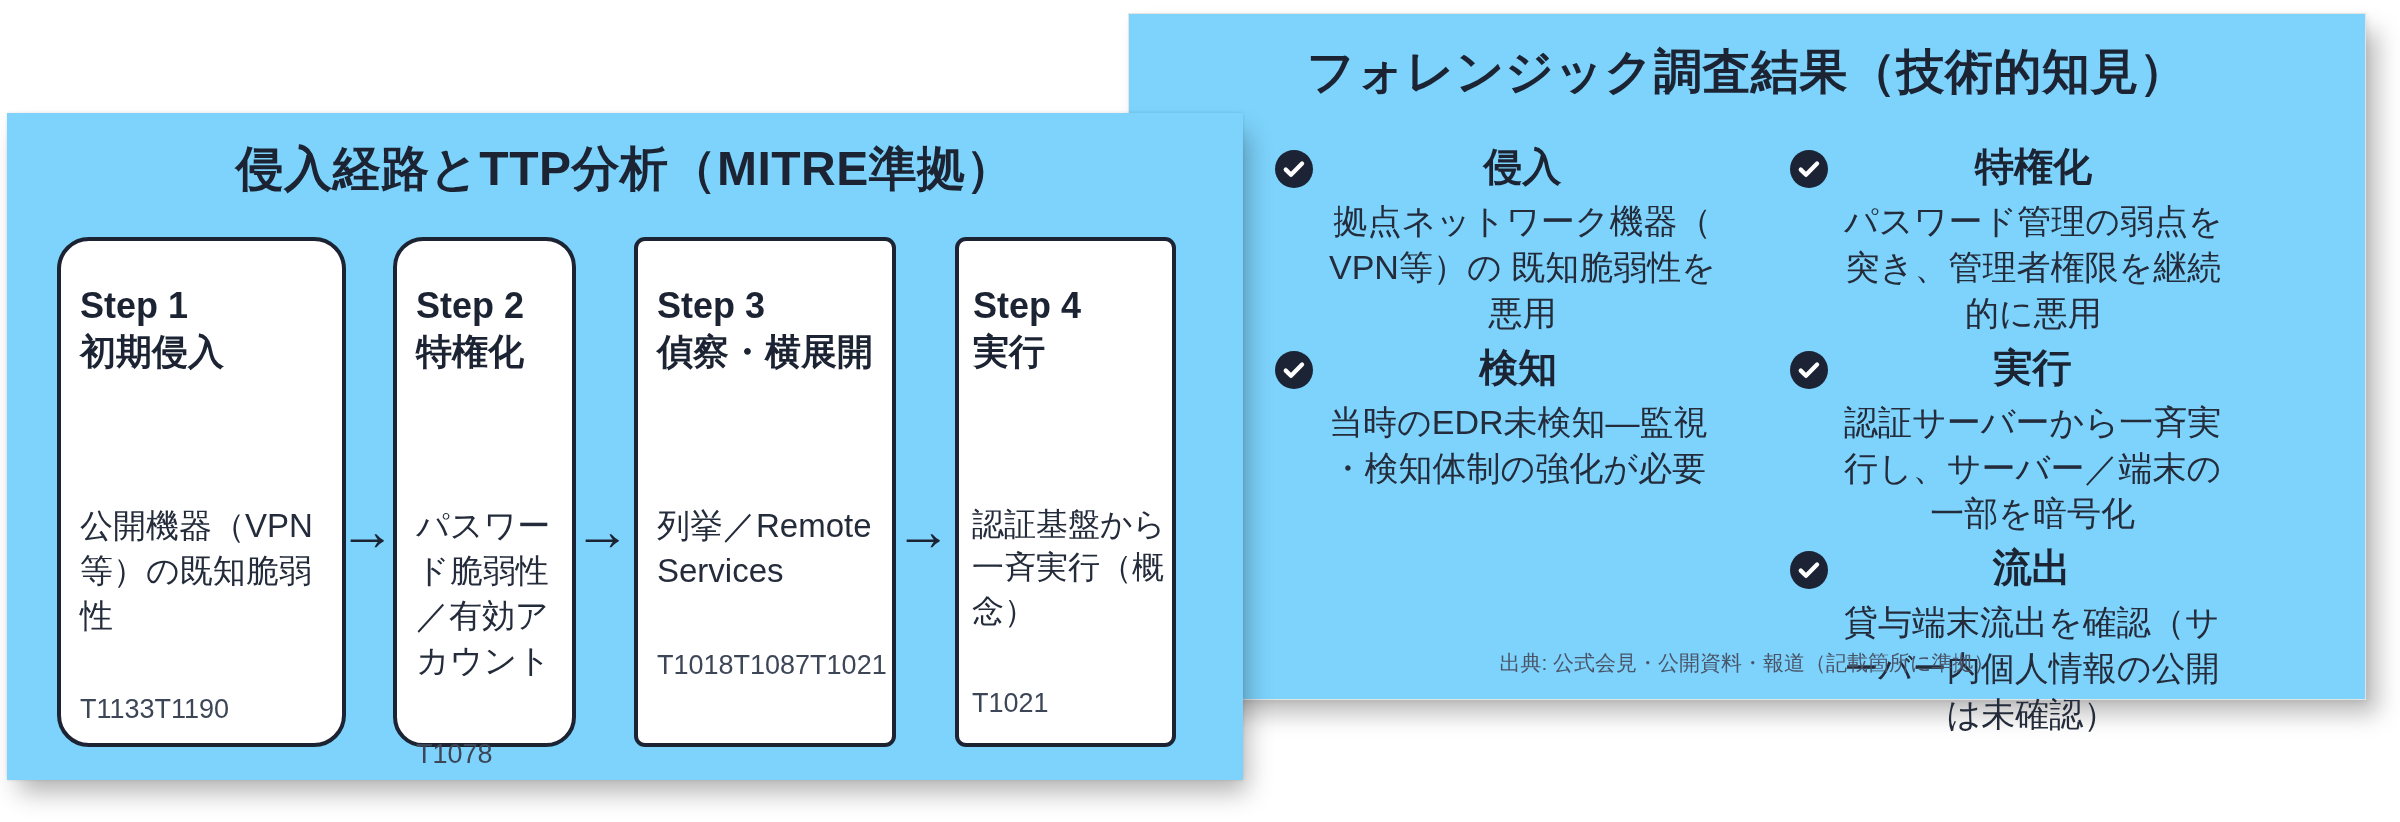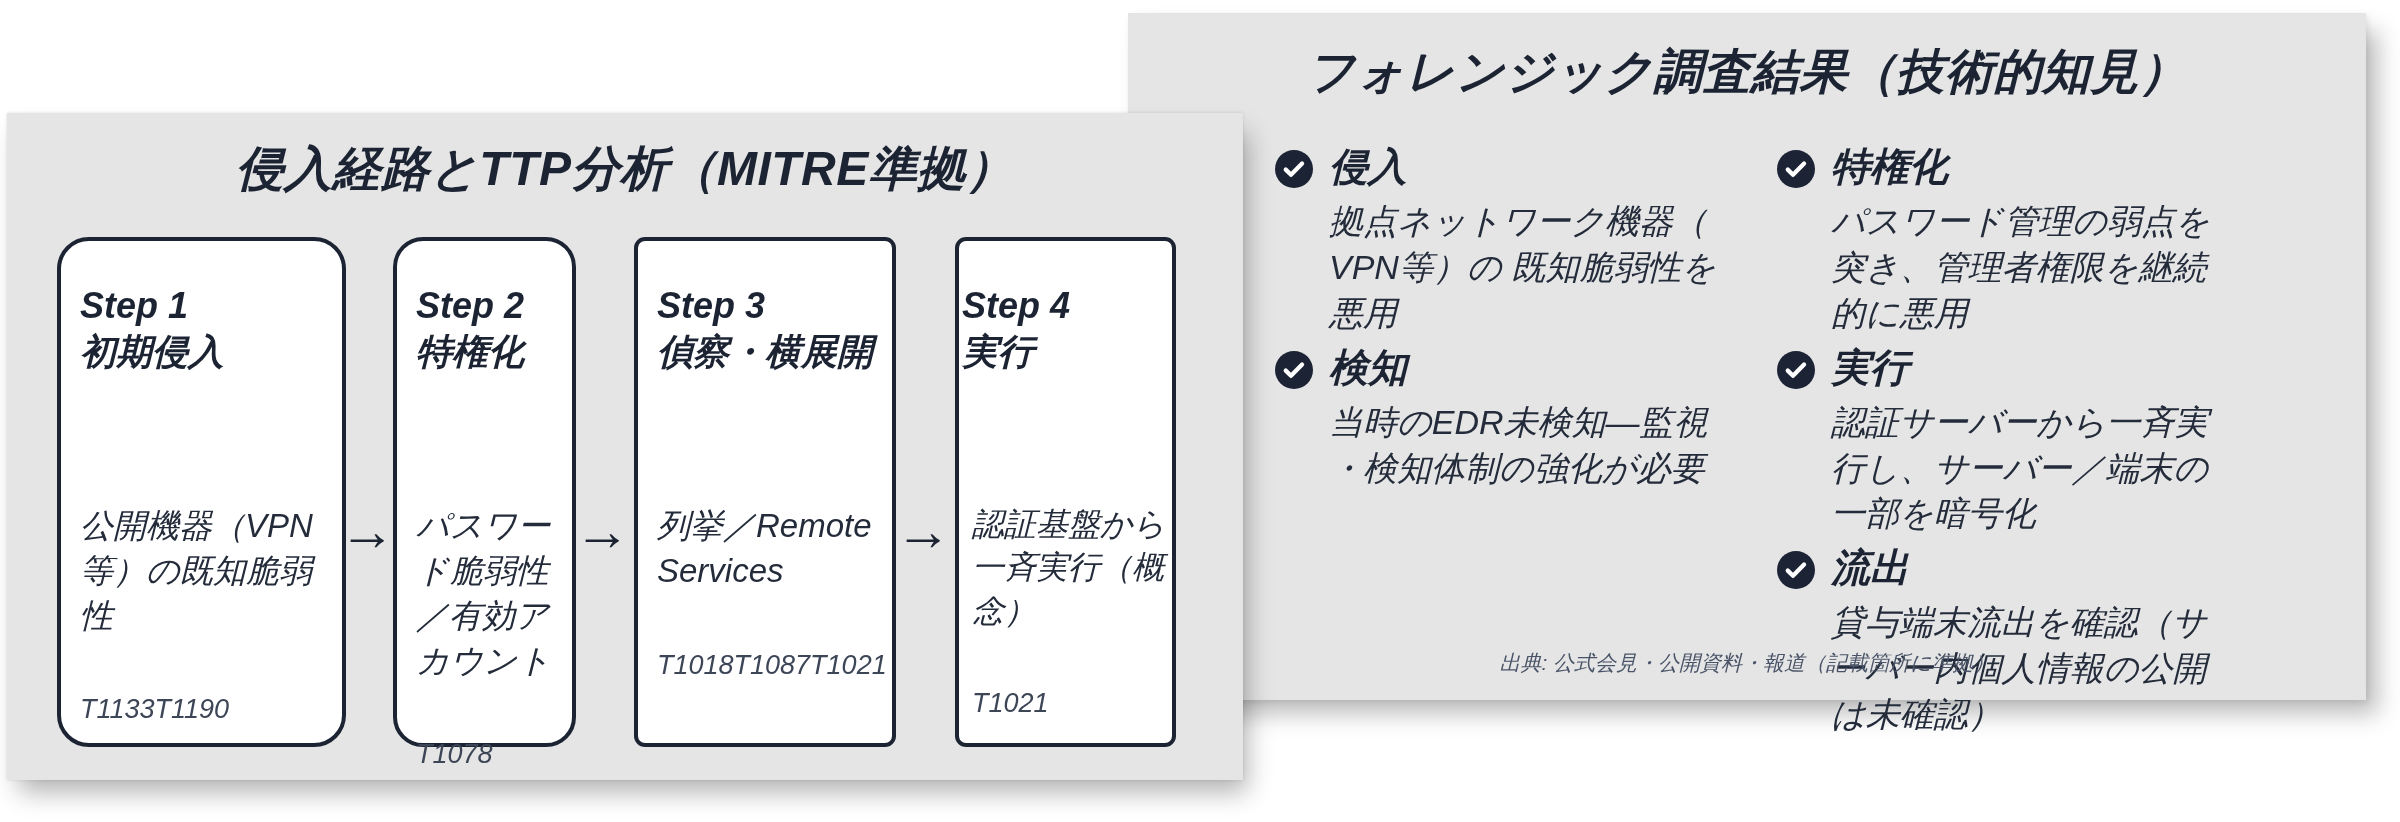--- a/index.html
+++ b/index.html
@@ -4,35 +4,35 @@
 <style>
   html,body{margin:0;padding:0;}
   body{
     width:2400px;height:822px;background:#ffffff;overflow:hidden;
     font-family:"Liberation Sans","DejaVu Sans",sans-serif;
     color:#1f2637;
     -webkit-font-smoothing:antialiased;
   }
   .stage{position:relative;width:2400px;height:822px;}
 
-  .card{position:absolute;background:#e5e5e5;box-sizing:border-box;font-style:italic;}
+  .card{position:absolute;background:#7dd3fc;box-sizing:border-box;}
 
   
   .right-card{
     left:1128px;top:13px;width:1238px;height:687px;
     border:1px solid #e3e4e6;
     box-shadow:14px 16px 22px -2px rgba(0,0,0,.26), 2px 2px 6px rgba(0,0,0,.08);
     z-index:1;
   }
   .right-title{
     margin:26px 30px 0;text-align:center;
     font-size:48px;font-weight:700;color:#1c2433;letter-spacing:.5px;
     white-space:nowrap;
   }
-  .columns{display:flex;margin:40px 0 0 146px;gap:26px;}
+  .columns{display:flex;margin:40px 0 0 146px;gap:39px;text-align:center;}
   .col{width:476px;display:flex;flex-direction:column;gap:8px;}
   .item{display:flex;gap:16px;}
   .check-icon{width:38px;height:38px;flex:0 0 38px;margin-top:6px;}
   .item-text{min-width:0;}
   .item-heading{font-size:39px;font-weight:700;line-height:1.18;color:#1c2433;}
   .item-desc{
     margin-top:9px;font-size:34px;line-height:1.35;
     white-space:pre-line;color:#242c3b;
   }
   .source-note{
@@ -49,21 +49,21 @@
   .left-title{
     margin:24px 0 0;text-align:center;
     font-size:48px;font-weight:700;color:#1c2433;letter-spacing:.5px;
     white-space:nowrap;
   }
   .step-box{
     position:absolute;top:124px;height:502px;
     border:4px solid #1c2433;border-radius:11px;background:#fff;
   }
   .step-head{padding:42px 6px 0 19px;}
-  .step-box.narrow-pad .step-head{padding-left:3px;}
+  .step-box.narrow-pad .step-head{padding-left:14px;}
   .step-title{font-size:36px;font-weight:700;line-height:1.27;color:#1c2433;white-space:pre-line;}
   .step-body{
     position:absolute;top:218px;left:19px;right:5px;
     font-size:33px;line-height:1.36;white-space:pre-line;color:#242c3b;
   }
   .step-box.narrow-pad .step-body{left:13px;font-size:32px;}
   .step-code{
     margin-top:9px;font-size:27px;line-height:1.3;color:#3d4657;white-space:nowrap;
   }
   .flow-arrow{

